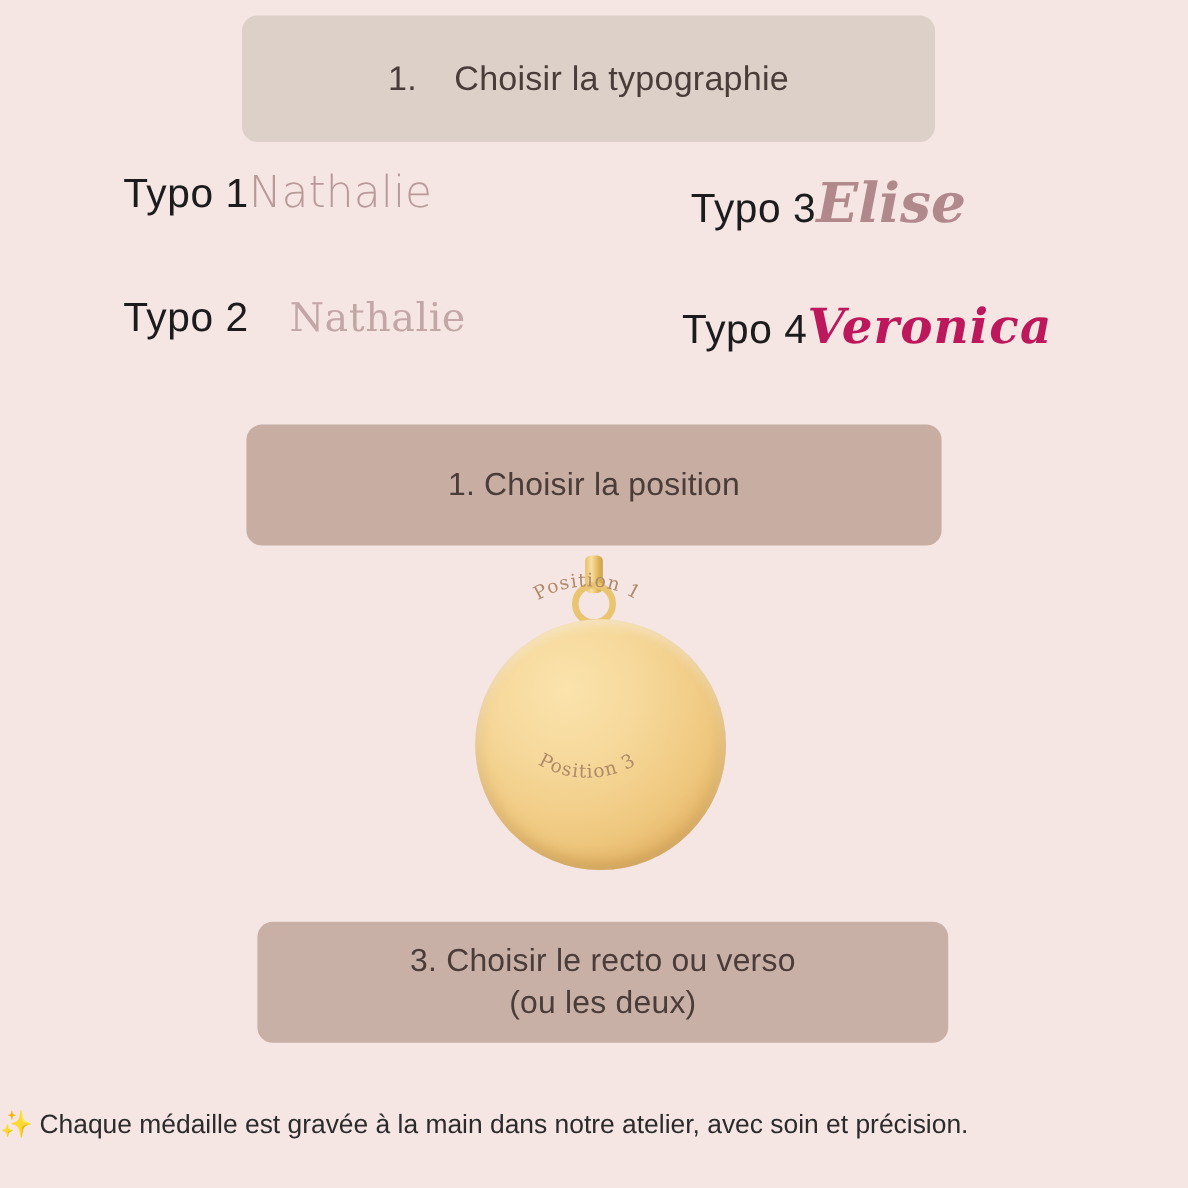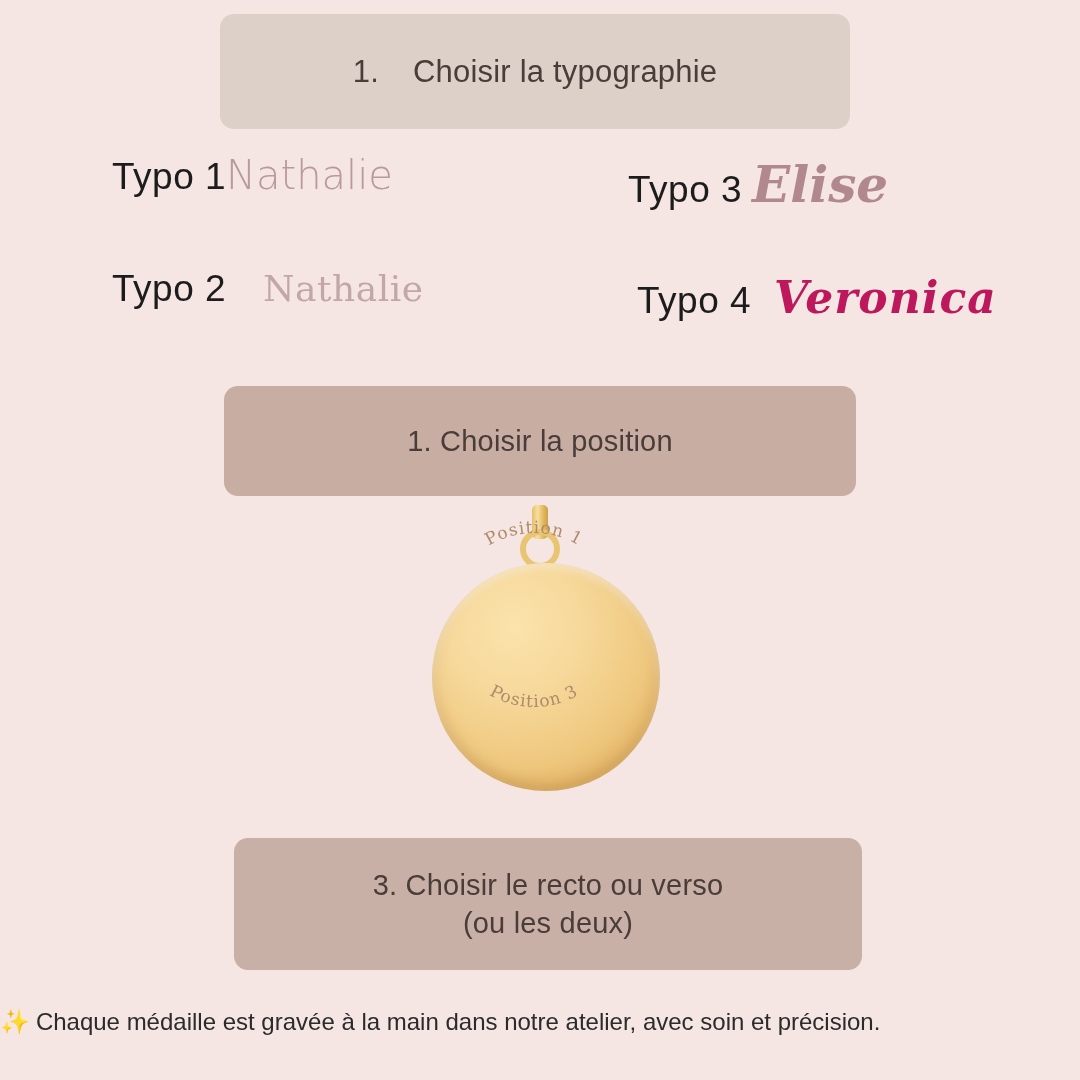--- a/index.html
+++ b/index.html
@@ -40,21 +40,21 @@
   }
   #banner1 .num { margin-right: 34px; }
   #banner2 {
     left: 224px; top: 386px;
     width: 632px; height: 110px;
     background: #c8aea2;
     font-size: 29px;
   }
   #banner3 {
     left: 234px; top: 838px;
-    width: 628px; height: 132px;
+    width: 628px; height: 110px;
     background: #c9b0a6;
     font-size: 29px;
     flex-direction: column;
     line-height: 1.32;
   }
 
   
   .typo-row {
     position: absolute;
     display: flex;
@@ -67,23 +67,23 @@
     letter-spacing: .5px;
   }
   .typo-sample {
     color: #b99a9a;
     white-space: nowrap;
   }
   #typo1 { left: 112px; top: 152px; }
   #typo1 .typo-sample { font-size: 40px; font-family: "DejaVu Sans", sans-serif; font-weight: 300; color:#b89a99; }
   #typo2 { left: 112px; top: 268px; gap: 37px; }
   #typo2 .typo-sample { font-size: 36px; font-family: "DejaVu Serif", serif; font-weight: 400; color:#c3a7a6; letter-spacing:.5px; }
-  #typo3 { left: 628px; top: 155px; gap: 10px; }
+  #typo3 { left: 628px; top: 155px; }
   #typo3 .typo-sample { font-size: 50px; font-family: "DejaVu Serif", serif; font-style: italic; font-weight:700; color:#b1898c; }
-  #typo4 { left: 637px; top: 272px; gap: 23px; }
+  #typo4 { left: 620px; top: 272px; }
   #typo4 .typo-sample { font-size: 44px; font-family: "DejaVu Serif", serif; font-style: italic; font-weight: 700; color:#be185d; letter-spacing:1px;}
 
   
   .medal-wrap {
     position: absolute;
     left: 420px;
     top: 505px;
     width: 250px;
     height: 300px;
   }

